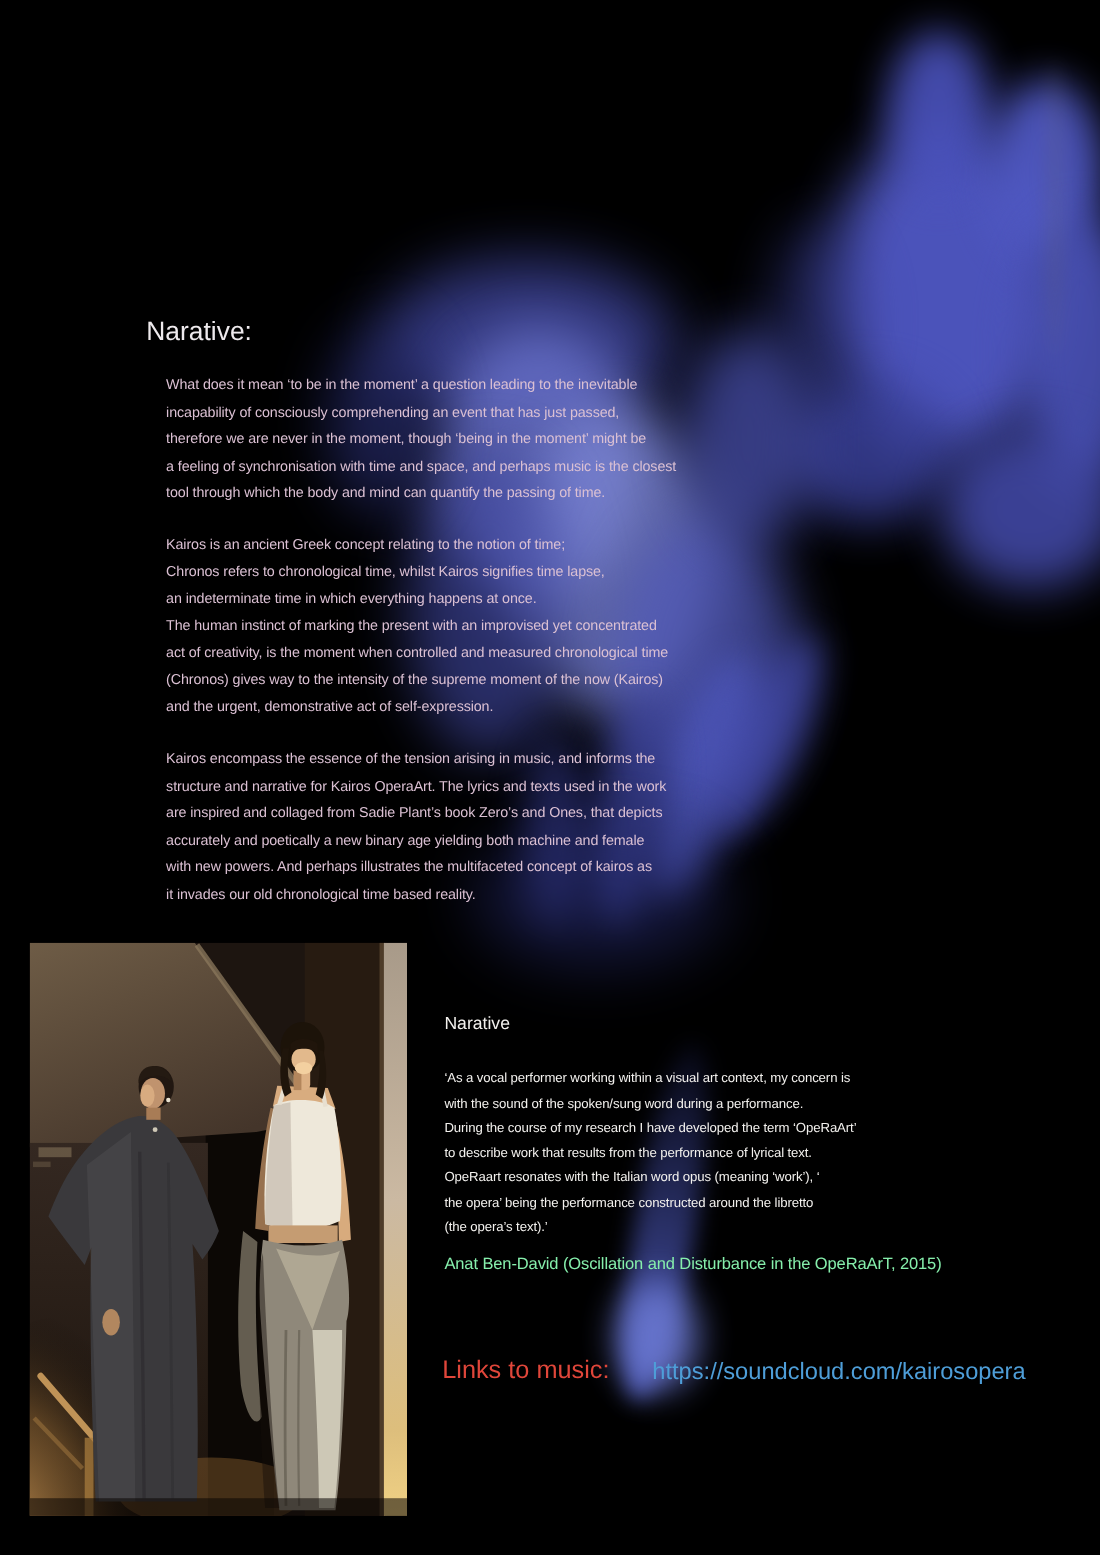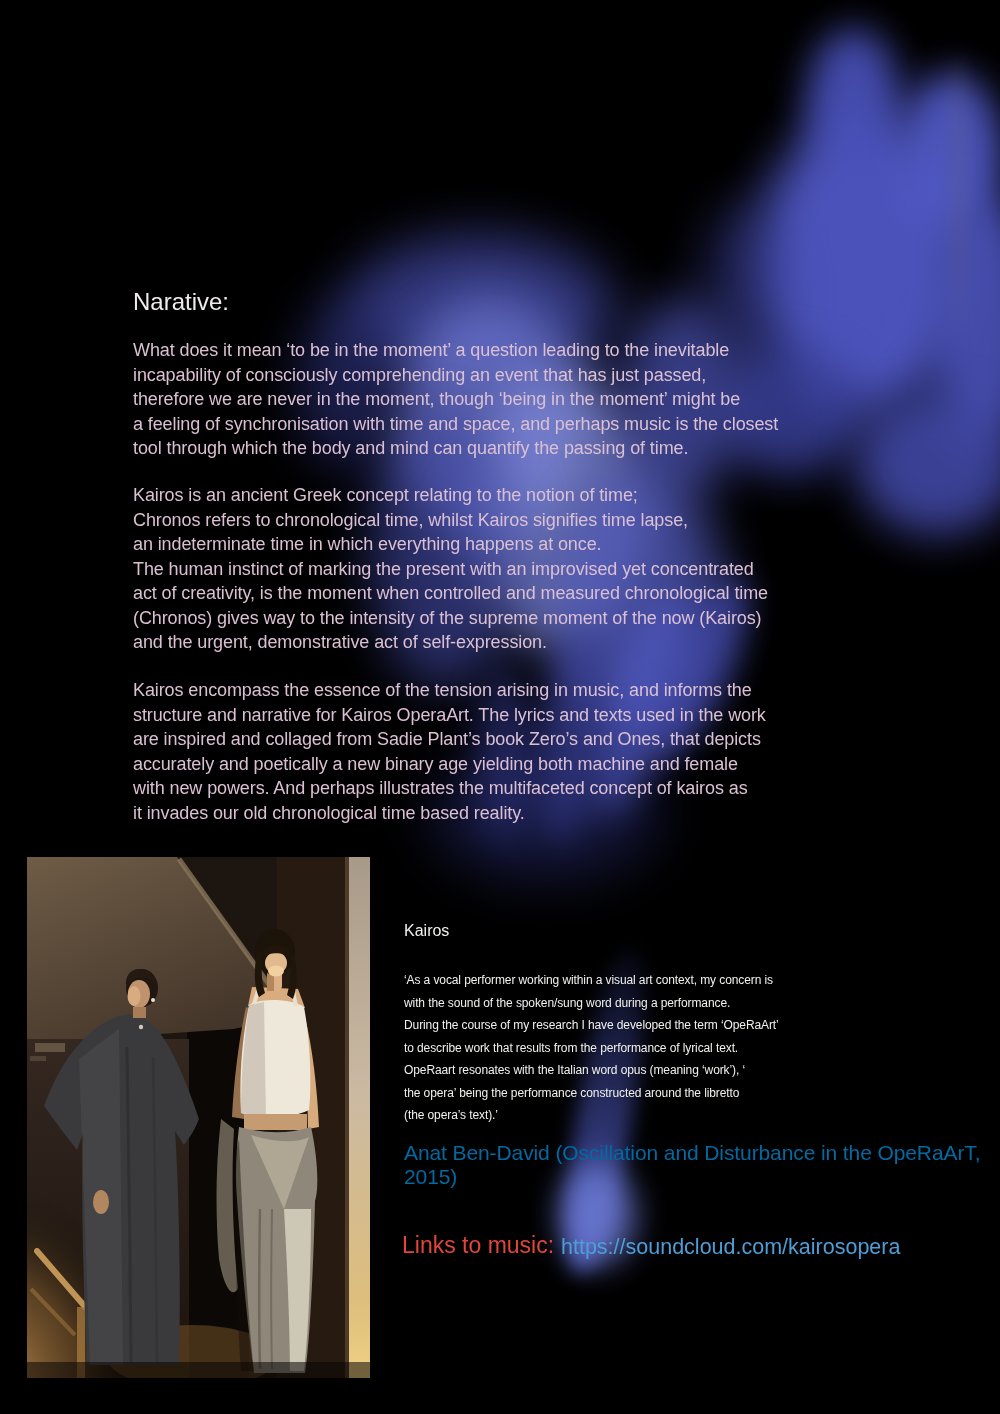--- a/index.html
+++ b/index.html
@@ -9,27 +9,27 @@
     font-family:"Liberation Sans", sans-serif;
   }
   
   .backdrop { position:absolute; inset:0; z-index:1; }
   .bl { position:absolute; border-radius:50%; }
   
   .photo { position:absolute; left:27px; top:857px; width:343px; height:521px; z-index:2; }
   
   .txt { position:absolute; z-index:3; white-space:pre-line; }
   .narrative-heading { left:133px; top:289px; font-size:24px; line-height:1.1; color:#eeeaed; }
-  .para { left:133px; width:740px; font-size:18px; line-height:24.5px; color:#dbc0d3; letter-spacing:-0.1px; }
+  .para { left:151px; width:740px; font-size:13px; line-height:24.5px; color:#dbc0d3; letter-spacing:-0.1px; }
   .p1 { top:338px; } .p2 { top:483px; } .p3 { top:678px; }
   .operart-heading { left:404px; top:922px; font-size:16px; color:#f2f0ed; }
   .quote { left:404px; top:969px; width:570px; font-size:12px; line-height:22.5px; color:#f3f1ee; letter-spacing:-0.1px; }
-  .attribution { left:404px; top:1141px; font-size:21px; color:#0369a1; letter-spacing:-0.1px; }
+  .attribution { left:404px; top:1141px; font-size:15px; color:#86efac; letter-spacing:-0.1px; }
   .links-label { left:402px; top:1232px; font-size:23px; color:#e0463a; }
-  .links-url { left:561px; top:1235px; font-size:21.5px; color:#4e9ed8; text-decoration:none; }
+  .links-url { left:593px; top:1235px; font-size:21.5px; color:#4e9ed8; text-decoration:none; }
 </style>
 </head>
 <body>
 
 <div class="page">
 
   <div class="backdrop">
 
     <div class="bl" style="left:755px;top:115px;width:215px;height:300px;background:#5058c4;filter:blur(24px);opacity:.95;"></div>
     <div class="bl" style="left:806px;top:28px;width:95px;height:150px;background:#4a52bc;filter:blur(18px);opacity:.9;"></div>
@@ -155,21 +155,21 @@
 with new powers. And perhaps illustrates the multifaceted concept of kairos as
 it invades our old chronological time based reality.</div>
   <div class="txt para p2">Kairos is an ancient Greek concept relating to the notion of time;
 Chronos refers to chronological time, whilst Kairos signifies time lapse,
 an indeterminate time in which everything happens at once.
 The human instinct of marking the present with an improvised yet concentrated
 act of creativity, is the moment when controlled and measured chronological time
 (Chronos) gives way to the intensity of the supreme moment of the now (Kairos)
 and the urgent, demonstrative act of self-expression.</div>
 
-  <div class="txt operart-heading">Kairos</div>
+  <div class="txt operart-heading">Narative</div>
   <div class="txt quote">‘As a vocal performer working within a visual art context, my concern is
 with the sound of the spoken/sung word during a performance.
 During the course of my research I have developed the term ‘OpeRaArt’
 to describe work that results from the performance of lyrical text.
 OpeRaart resonates with the Italian word opus (meaning ‘work’), ‘
 the opera’ being the performance constructed around the libretto
 (the opera’s text).’</div>
   <div class="txt attribution">Anat Ben-David (Oscillation and Disturbance in the OpeRaArT, 2015)</div>
 
   <div class="txt links-label">Links to music:</div>

